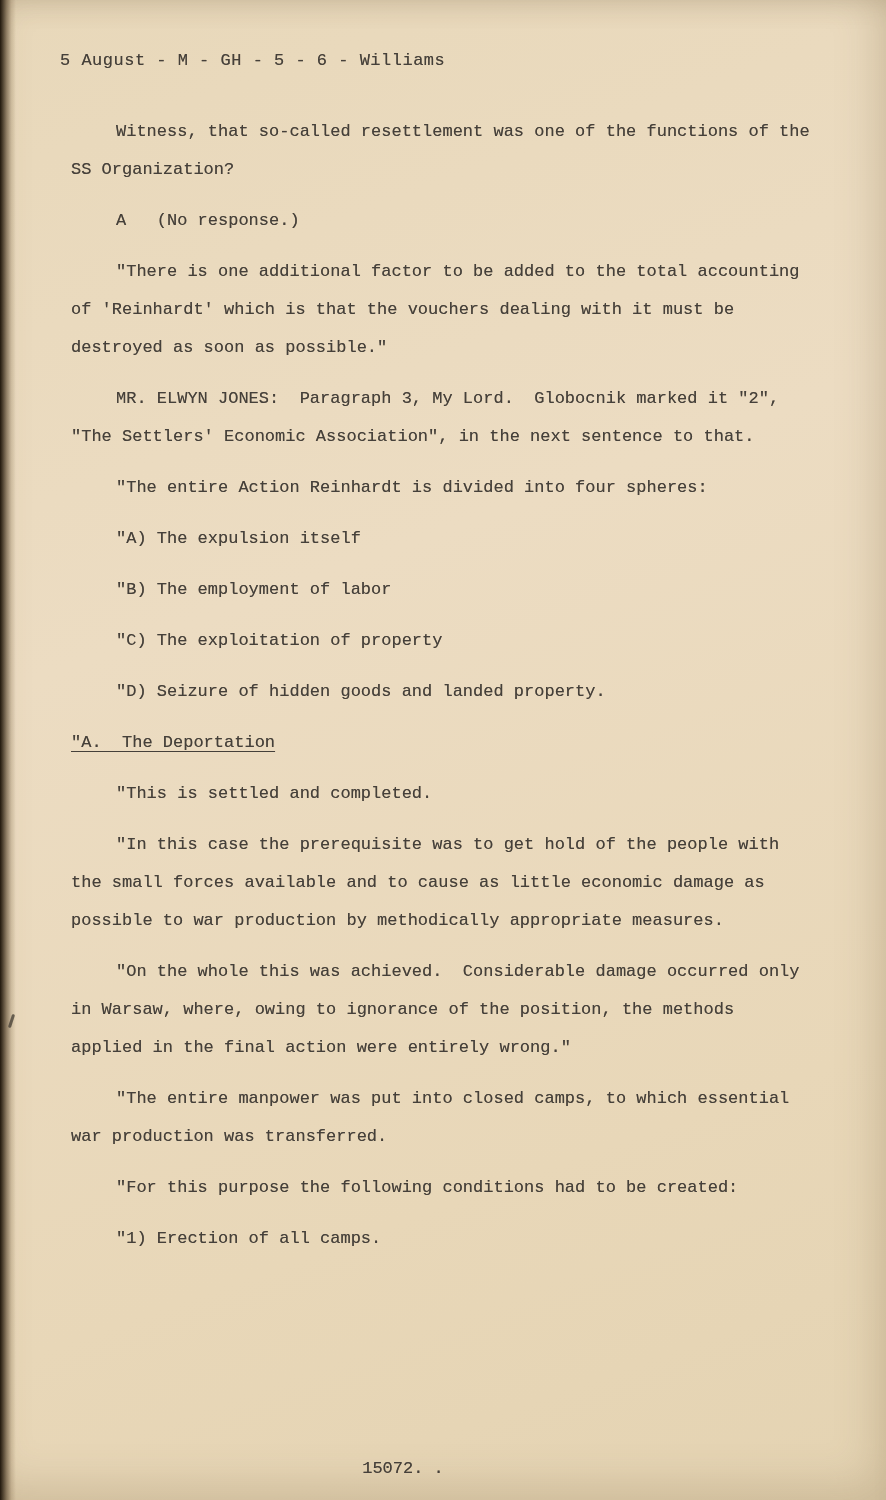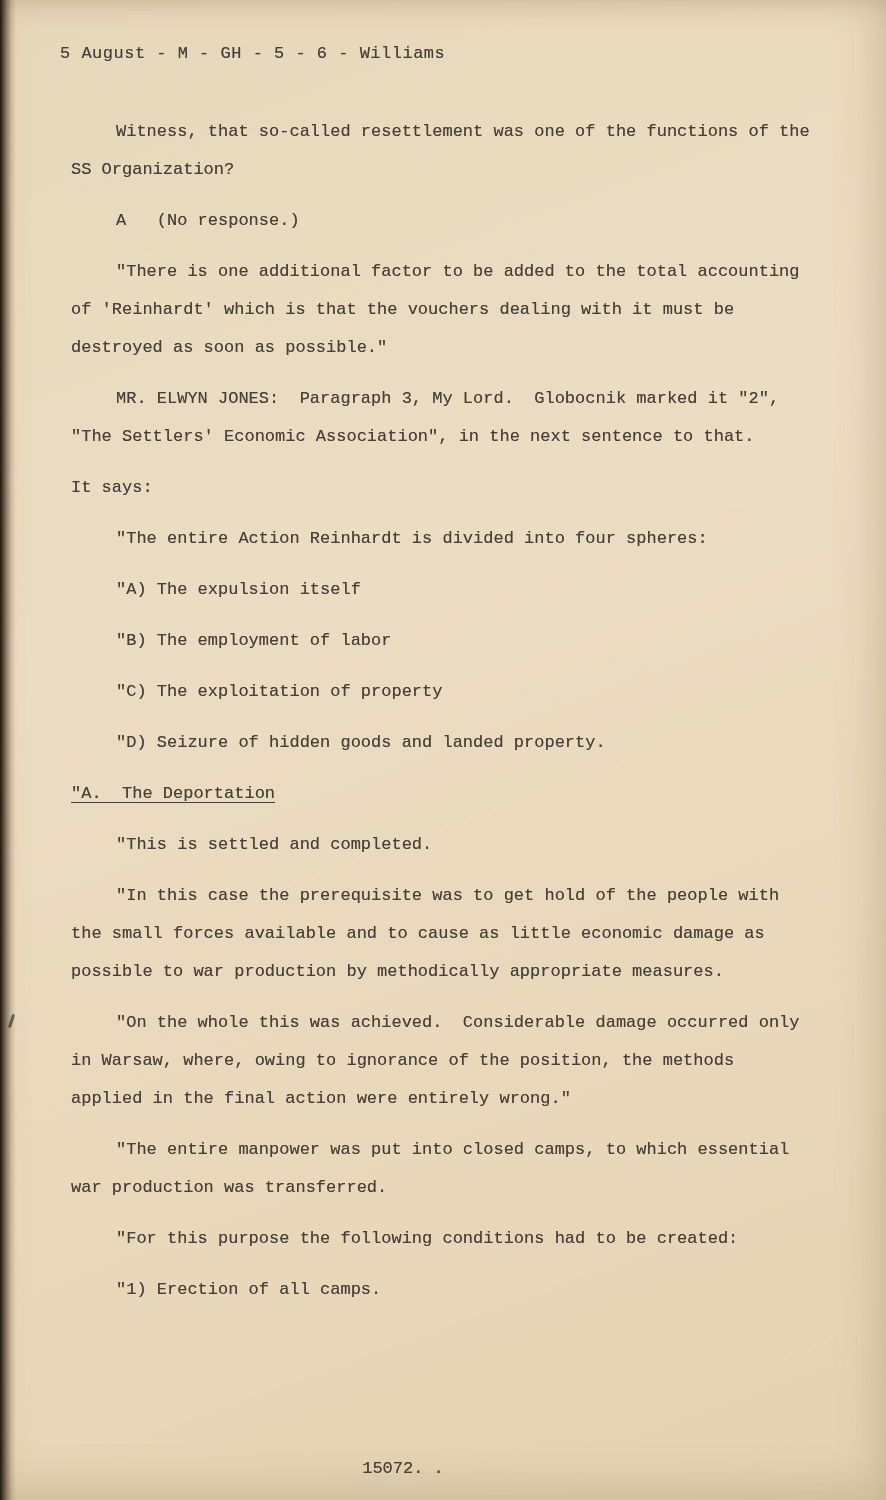--- a/index.html
+++ b/index.html
@@ -31,21 +31,21 @@
     position:absolute;
     left:10px;top:1014px;
     width:3px;height:14px;
     background:#4a4238;
     transform:rotate(18deg);
     border-radius:2px;
     opacity:.8;
   }
   .header{
     position:absolute;
-    top:44px;left:60px;right:60px;
+    top:51px;left:60px;right:60px;
     font-size:17px;
     letter-spacing:0.5px;
     white-space:pre-wrap;
     text-shadow:0 0 0.6px rgba(60,50,40,0.55);
   }
   .body{
     position:absolute;
     top:100px;left:58px;
     width:766px;
     font-size:17px;
@@ -79,21 +79,20 @@
   <div class="edge-left"></div>
   <div class="stray-mark"></div>
 
   <div class="header">5 August - M - GH - 5 - 6 - Williams</div>
 
   <div class="body">
     <p class="indent">Witness, that so-called resettlement was one of the functions of the SS Organization?</p>
     <p class="indent">A   (No response.)</p>
     <p class="indent">"There is one additional factor to be added to the total accounting of 'Reinhardt' which is that the vouchers dealing with it must be destroyed as soon as possible."</p>
     <p class="indent">MR. ELWYN JONES:  Paragraph 3, My Lord.  Globocnik marked it "2", "The Settlers' Economic Association", in the next sentence to that.</p>
-    <p class="flush">It says:</p>
     <p class="indent">"The entire Action Reinhardt is divided into four spheres:</p>
     <p class="indent">"A) The expulsion itself</p>
     <p class="indent">"B) The employment of labor</p>
     <p class="indent">"C) The exploitation of property</p>
     <p class="indent">"D) Seizure of hidden goods and landed property.</p>
     <p class="heading">"A.  The Deportation</p>
     <p class="indent">"This is settled and completed.</p>
     <p class="indent">"In this case the prerequisite was to get hold of the people with the small forces available and to cause as little economic damage as possible to war production by methodically appropriate measures.</p>
     <p class="indent">"On the whole this was achieved.  Considerable damage occurred only in Warsaw, where, owing to ignorance of the position, the methods applied in the final action were entirely wrong."</p>
     <p class="indent">"The entire manpower was put into closed camps, to which essential war production was transferred.</p>

